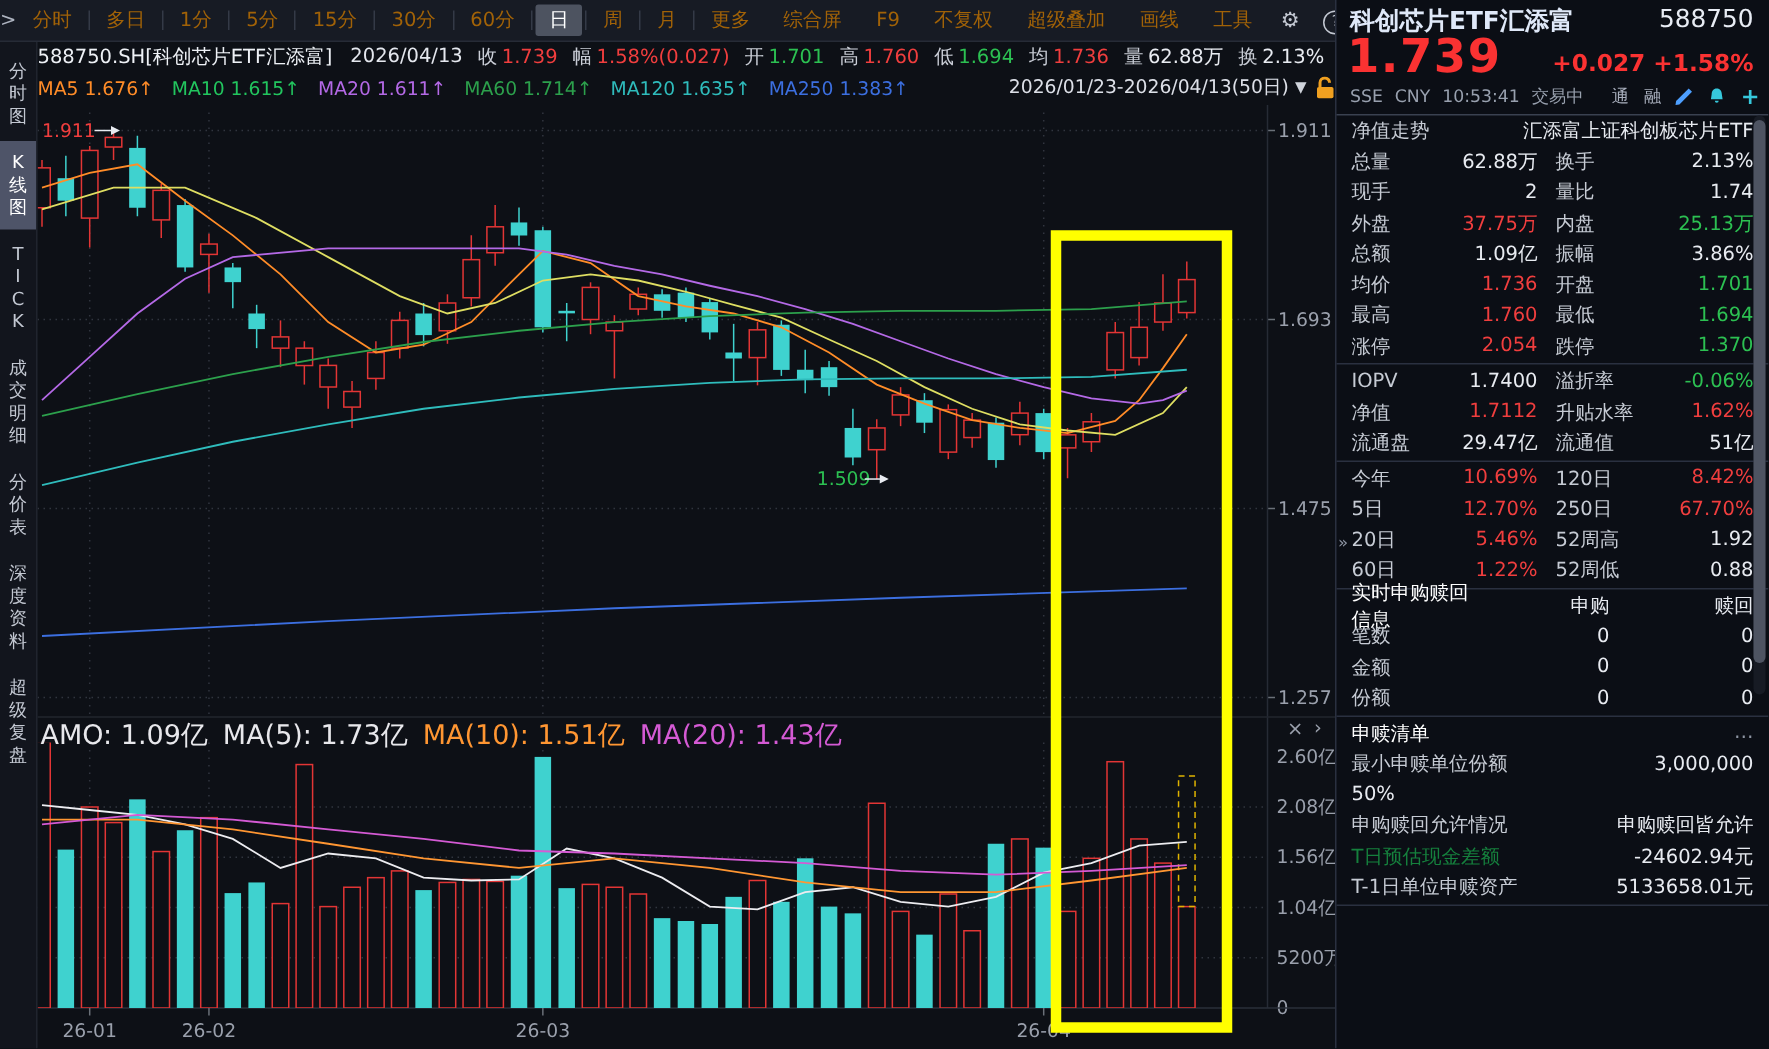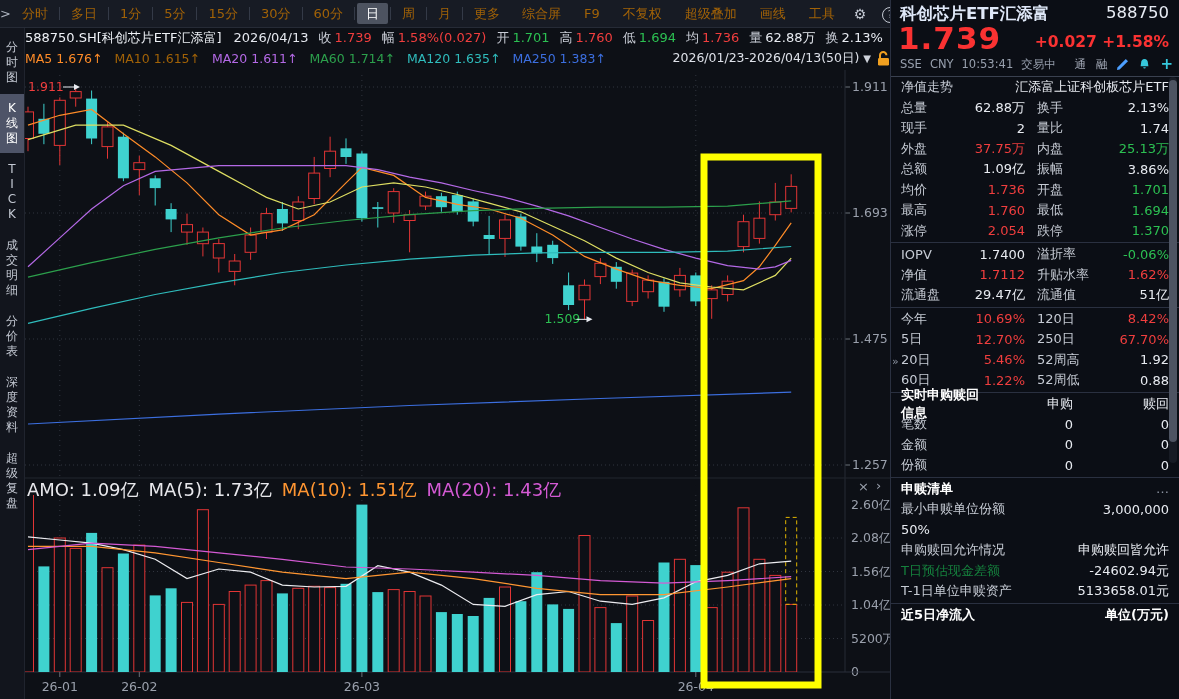--- a/index.html
+++ b/index.html
@@ -50,21 +50,21 @@
   #rpsub .tag{margin-left:10px;color:#a8aebc}
   #rpsub .ic{margin-left:9px;display:inline-flex}
   #rpplus{color:#36c8dc;font-weight:bold;font-size:15px;margin-left:9px}
   #rprows{position:absolute;left:0;top:77px;right:0}
   .qrow{height:20.5px;display:flex;align-items:center;padding:0 10px;font-size:13px}
   .ql{width:60px;color:#c6cbd4;flex:none}
   .ql2{width:68px;margin-left:12px;color:#c6cbd4;flex:none}
   .qv{flex:1;text-align:right}
   .c-w{color:#e8ebf1}.c-r{color:#f03e3e}.c-g{color:#2cc052}
   .hrl{height:1px;background:#2a3040;margin:1px 0}
-  .bold{font-weight:bold;color:#fff}
+  .bold{font-weight:normal;color:#fff}
   .srv{width:84px;text-align:right;flex:none}
   .srv2{width:96px;text-align:right;flex:none}
   #pmark{position:absolute;left:1px;top:355px;color:#8d94a2;font-size:11px}
   #rscroll{position:absolute;left:278px;top:77px;width:8px;height:386px;background:#171b24;border-radius:4px}
   #rthumb{position:absolute;left:278px;top:80px;width:8px;height:362px;background:#4e5462;border-radius:4px}
 </style>
 </head>
 <body>
 
 <svg id="chartsvg" width="890" height="699">
@@ -358,21 +358,21 @@
       <span class="ifld"><span class="lb">撮</span></span>
     </span>
   <span style="margin-left:2px;display:inline-block;width:13px;height:11px;border:1px solid #8d94a2;border-radius:2px;position:relative;top:1px">
     <span style="display:block;height:2px;margin:2px;background:#8d94a2"></span>
       <span style="display:block;height:2px;margin:2px;background:#8d94a2"></span>
   </span>
 </div>
 <div id="mabar">
   <span id="maitems" style="display:flex">
       <span class="mait" style="color:#ff8c28">MA5 1.676↑</span>
-      <span class="mait" style="color:#a16207">MA10 1.615↑</span>
+      <span class="mait" style="color:#22c55e">MA10 1.615↑</span>
       <span class="mait" style="color:#b469e6">MA20 1.611↑</span>
       <span class="mait" style="color:#2ca04c">MA60 1.714↑</span>
       <span class="mait" style="color:#2fbcbc">MA120 1.635↑</span>
       <span class="mait" style="color:#3c6fe0">MA250 1.383↑</span>
     </span>
   <span id="marange">
     <span>2026/01/23-2026/04/13(50日)</span>
     <span class="tri">▼</span>
     <svg width="13" height="15">
       <path d="M3 7 V4.2 a3.2 3.2 0 0 1 6.4 0" stroke="#f0a020" stroke-width="2" fill="none"></path>
@@ -566,21 +566,17 @@
       </div>
       <div class="qrow">
         <span style="flex:1;color:#15803d">T日预估现金差额</span>
         <span class="c-w">-24602.94元</span>
       </div>
       <div class="qrow">
         <span style="flex:1;color:#c6cbd4">T-1日单位申赎资产</span>
         <span class="c-w">5133658.01元</span>
       </div>
       <div class="hrl"></div>
-      <div class="qrow">
-        <span class="bold" style="flex:1">近5日净流入</span>
-        <span class="bold">单位(万元)</span>
-      </div>
     </div>
   <span id="pmark">»</span>
   <div id="rscroll"></div>
   <div id="rthumb"></div>
 </div>
 
 </body></html>

